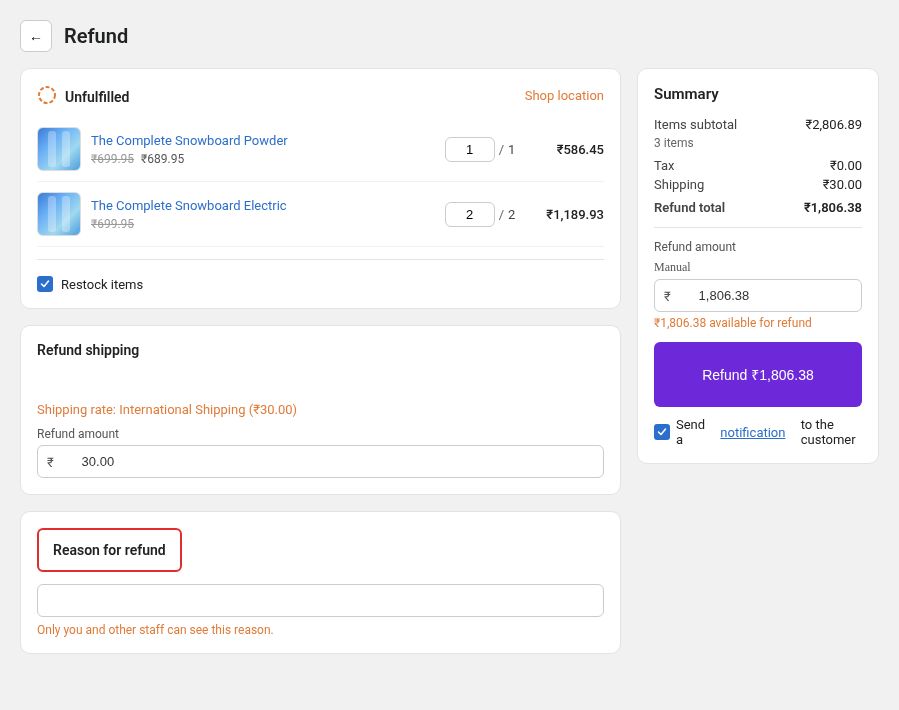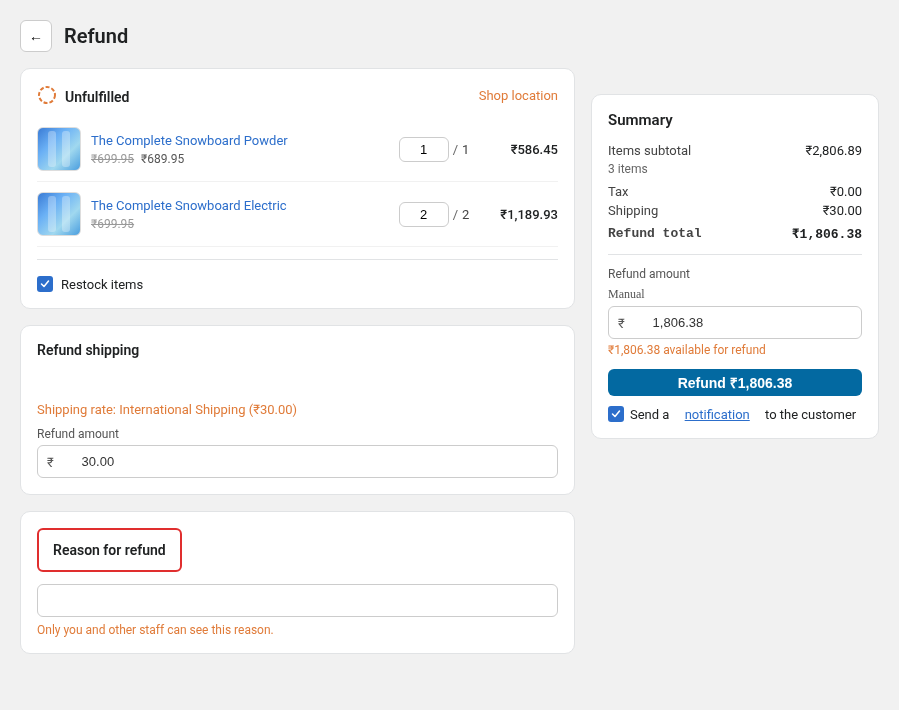--- a/index.html
+++ b/index.html
@@ -38,22 +38,21 @@
       gap: 16px;
       align-items: flex-start;
     }
     .left-column {
       flex: 1;
       display: flex;
       flex-direction: column;
       gap: 16px;
     }
     .right-column {
-      width: 288px;
-      margin-top: 26px;
+      width: 242px;
     }
     .card {
       background: white;
       border-radius: 10px;
       border: 1px solid #e1e3e5;
       padding: 16px;
     }
     .card-section-header {
       display: flex;
       align-items: center;
@@ -270,21 +269,20 @@
       margin-bottom: 8px;
     }
     .summary-label {
       color: #444;
     }
     .summary-value {
       font-weight: 400;
     }
     .summary-bold {
       font-weight: 600;
-      font-family: Liberation Mono, monospace;
     }
     .summary-divider {
       border: none;
       border-top: 1px solid #e1e3e5;
       margin: 12px 0;
     }
     .refund-amount-label {
       font-size: 12px;
       color: #555;
       margin-bottom: 6px;
@@ -296,27 +294,27 @@
       font-family: Liberation Serif, serif;
     }
     .available-note {
       font-size: 12px;
       color: #e07b39;
       margin-top: 4px;
       margin-bottom: 12px;
     }
     .refund-btn {
       width: 100%;
-      padding: 4px;
-      background: #0369a1;
+      padding: 23px;
+      background: #6d28d9;
       color: white;
       border: none;
       border-radius: 6px;
       font-size: 14px;
-      font-weight: 700;
+      font-weight: 400;
       cursor: pointer;
       margin-bottom: 10px;
     }
     .notification-row {
       display: flex;
       align-items: center;
       gap: 6px;
       font-size: 13px;
     }
     .notification-link {

